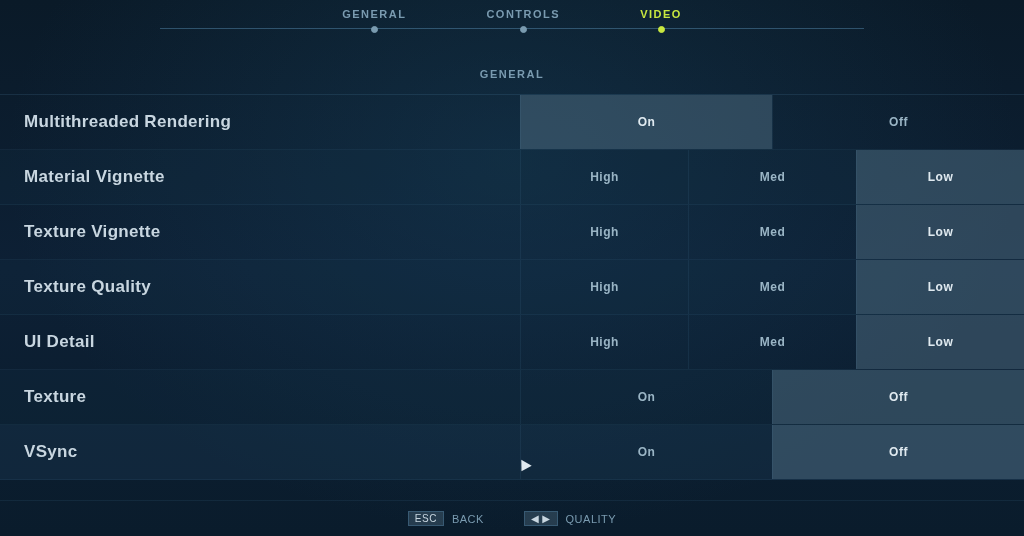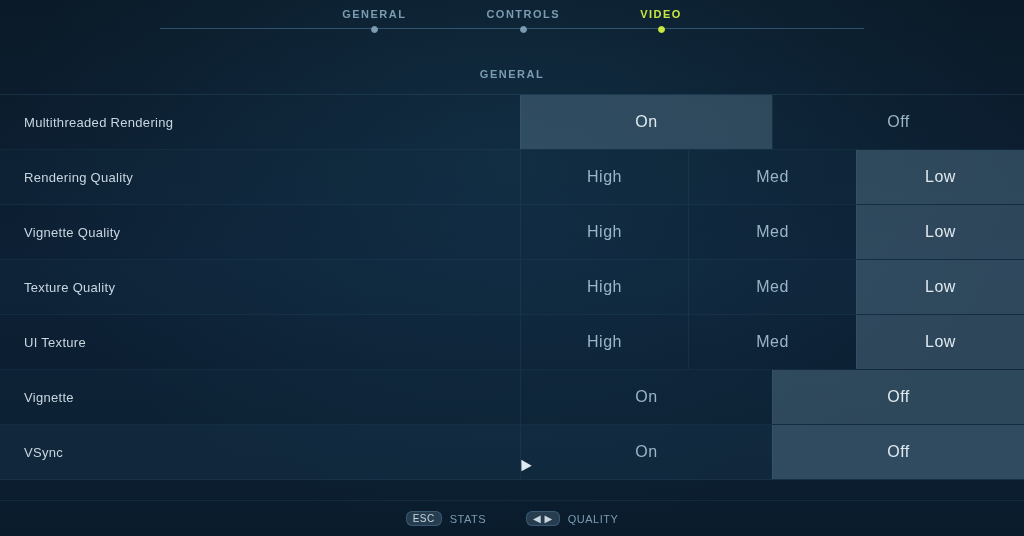--- a/index.html
+++ b/index.html
@@ -154,39 +154,39 @@
     .settings-row.highlighted {
       background: rgba(30,60,85,0.35);
       text-align: right;
     }
 
     .setting-label {
       flex: 0 0 520px;
       display: flex;
       align-items: center;
       padding: 0 24px;
-      font-size: 13px;
-      font-weight: 400;
+      font-size: 17px;
+      font-weight: 700;
       color: #c8d6e0;
       letter-spacing: 0.3px;
     }
 
     .setting-options {
       flex: 1;
       display: flex;
       align-items: stretch;
     }
 
     .option-btn {
       flex: 1;
       display: flex;
       align-items: center;
       justify-content: center;
-      font-size: 16px;
-      font-weight: 400;
+      font-size: 12px;
+      font-weight: 700;
       color: #9ab5c5;
       letter-spacing: 0.5px;
       cursor: pointer;
       border-left: 1px solid rgba(100,160,200,0.1);
       min-height: 54px;
     }
 
     .option-btn.selected {
       background: rgba(80,110,130,0.5);
       color: #e0eaf0;
@@ -207,21 +207,21 @@
       align-items: center;
       gap: 8px;
       font-size: 11px;
       color: #7a9bb0;
       letter-spacing: 0.5px;
     }
 
     .key-badge {
       background: rgba(80,110,130,0.4);
       border: 1px solid rgba(100,160,200,0.3);
-      border-radius: 6px;
+      border-radius: 0;
       padding: 1px 6px;
       font-size: 10px;
       color: #c8d6e0;
     }
 
     
     .cursor {
       position: absolute;
       width: 0;
       height: 0;
@@ -260,72 +260,72 @@
   <div class="content">
     <div class="settings-list">
     <div class="settings-row">
           <div class="setting-label">Multithreaded Rendering</div>
           <div class="setting-options">
             <div class="option-btn selected">On</div>
             <div class="option-btn">Off</div>
           </div>
         </div>
         <div class="settings-row">
-          <div class="setting-label">Rendering Quality</div>
+          <div class="setting-label">Material Vignette</div>
           <div class="setting-options">
             <div class="option-btn">High</div>
             <div class="option-btn">Med</div>
             <div class="option-btn selected">Low</div>
           </div>
         </div>
         <div class="settings-row">
-          <div class="setting-label">Vignette Quality</div>
+          <div class="setting-label">Texture Vignette</div>
           <div class="setting-options">
             <div class="option-btn">High</div>
             <div class="option-btn">Med</div>
             <div class="option-btn selected">Low</div>
           </div>
         </div>
         <div class="settings-row">
           <div class="setting-label">Texture Quality</div>
           <div class="setting-options">
             <div class="option-btn">High</div>
             <div class="option-btn">Med</div>
             <div class="option-btn selected">Low</div>
           </div>
         </div>
         <div class="settings-row">
-          <div class="setting-label">UI Texture</div>
+          <div class="setting-label">UI Detail</div>
           <div class="setting-options">
             <div class="option-btn">High</div>
             <div class="option-btn">Med</div>
             <div class="option-btn selected">Low</div>
           </div>
         </div>
         <div class="settings-row">
-          <div class="setting-label">Vignette</div>
+          <div class="setting-label">Texture</div>
           <div class="setting-options">
             <div class="option-btn">On</div>
             <div class="option-btn selected">Off</div>
           </div>
         </div>
         <div class="settings-row highlighted">
           <div class="setting-label">VSync</div>
           <div class="setting-options">
             <div class="option-btn">On</div>
             <div class="option-btn selected">Off</div>
           </div>
         </div>
       </div>
   </div>
 
   <div class="bottom-bar">
   <div class="bottom-action">
       <span class="key-badge">ESC</span>
-      <span>STATS</span>
+      <span>BACK</span>
     </div>
       <div class="bottom-action">
       <span class="key-badge">◀ ▶</span>
       <span>QUALITY</span>
     </div>
     </div>
 
 </div>
 
 <div class="cursor" style="left: 518px; top: 462px;"></div>

